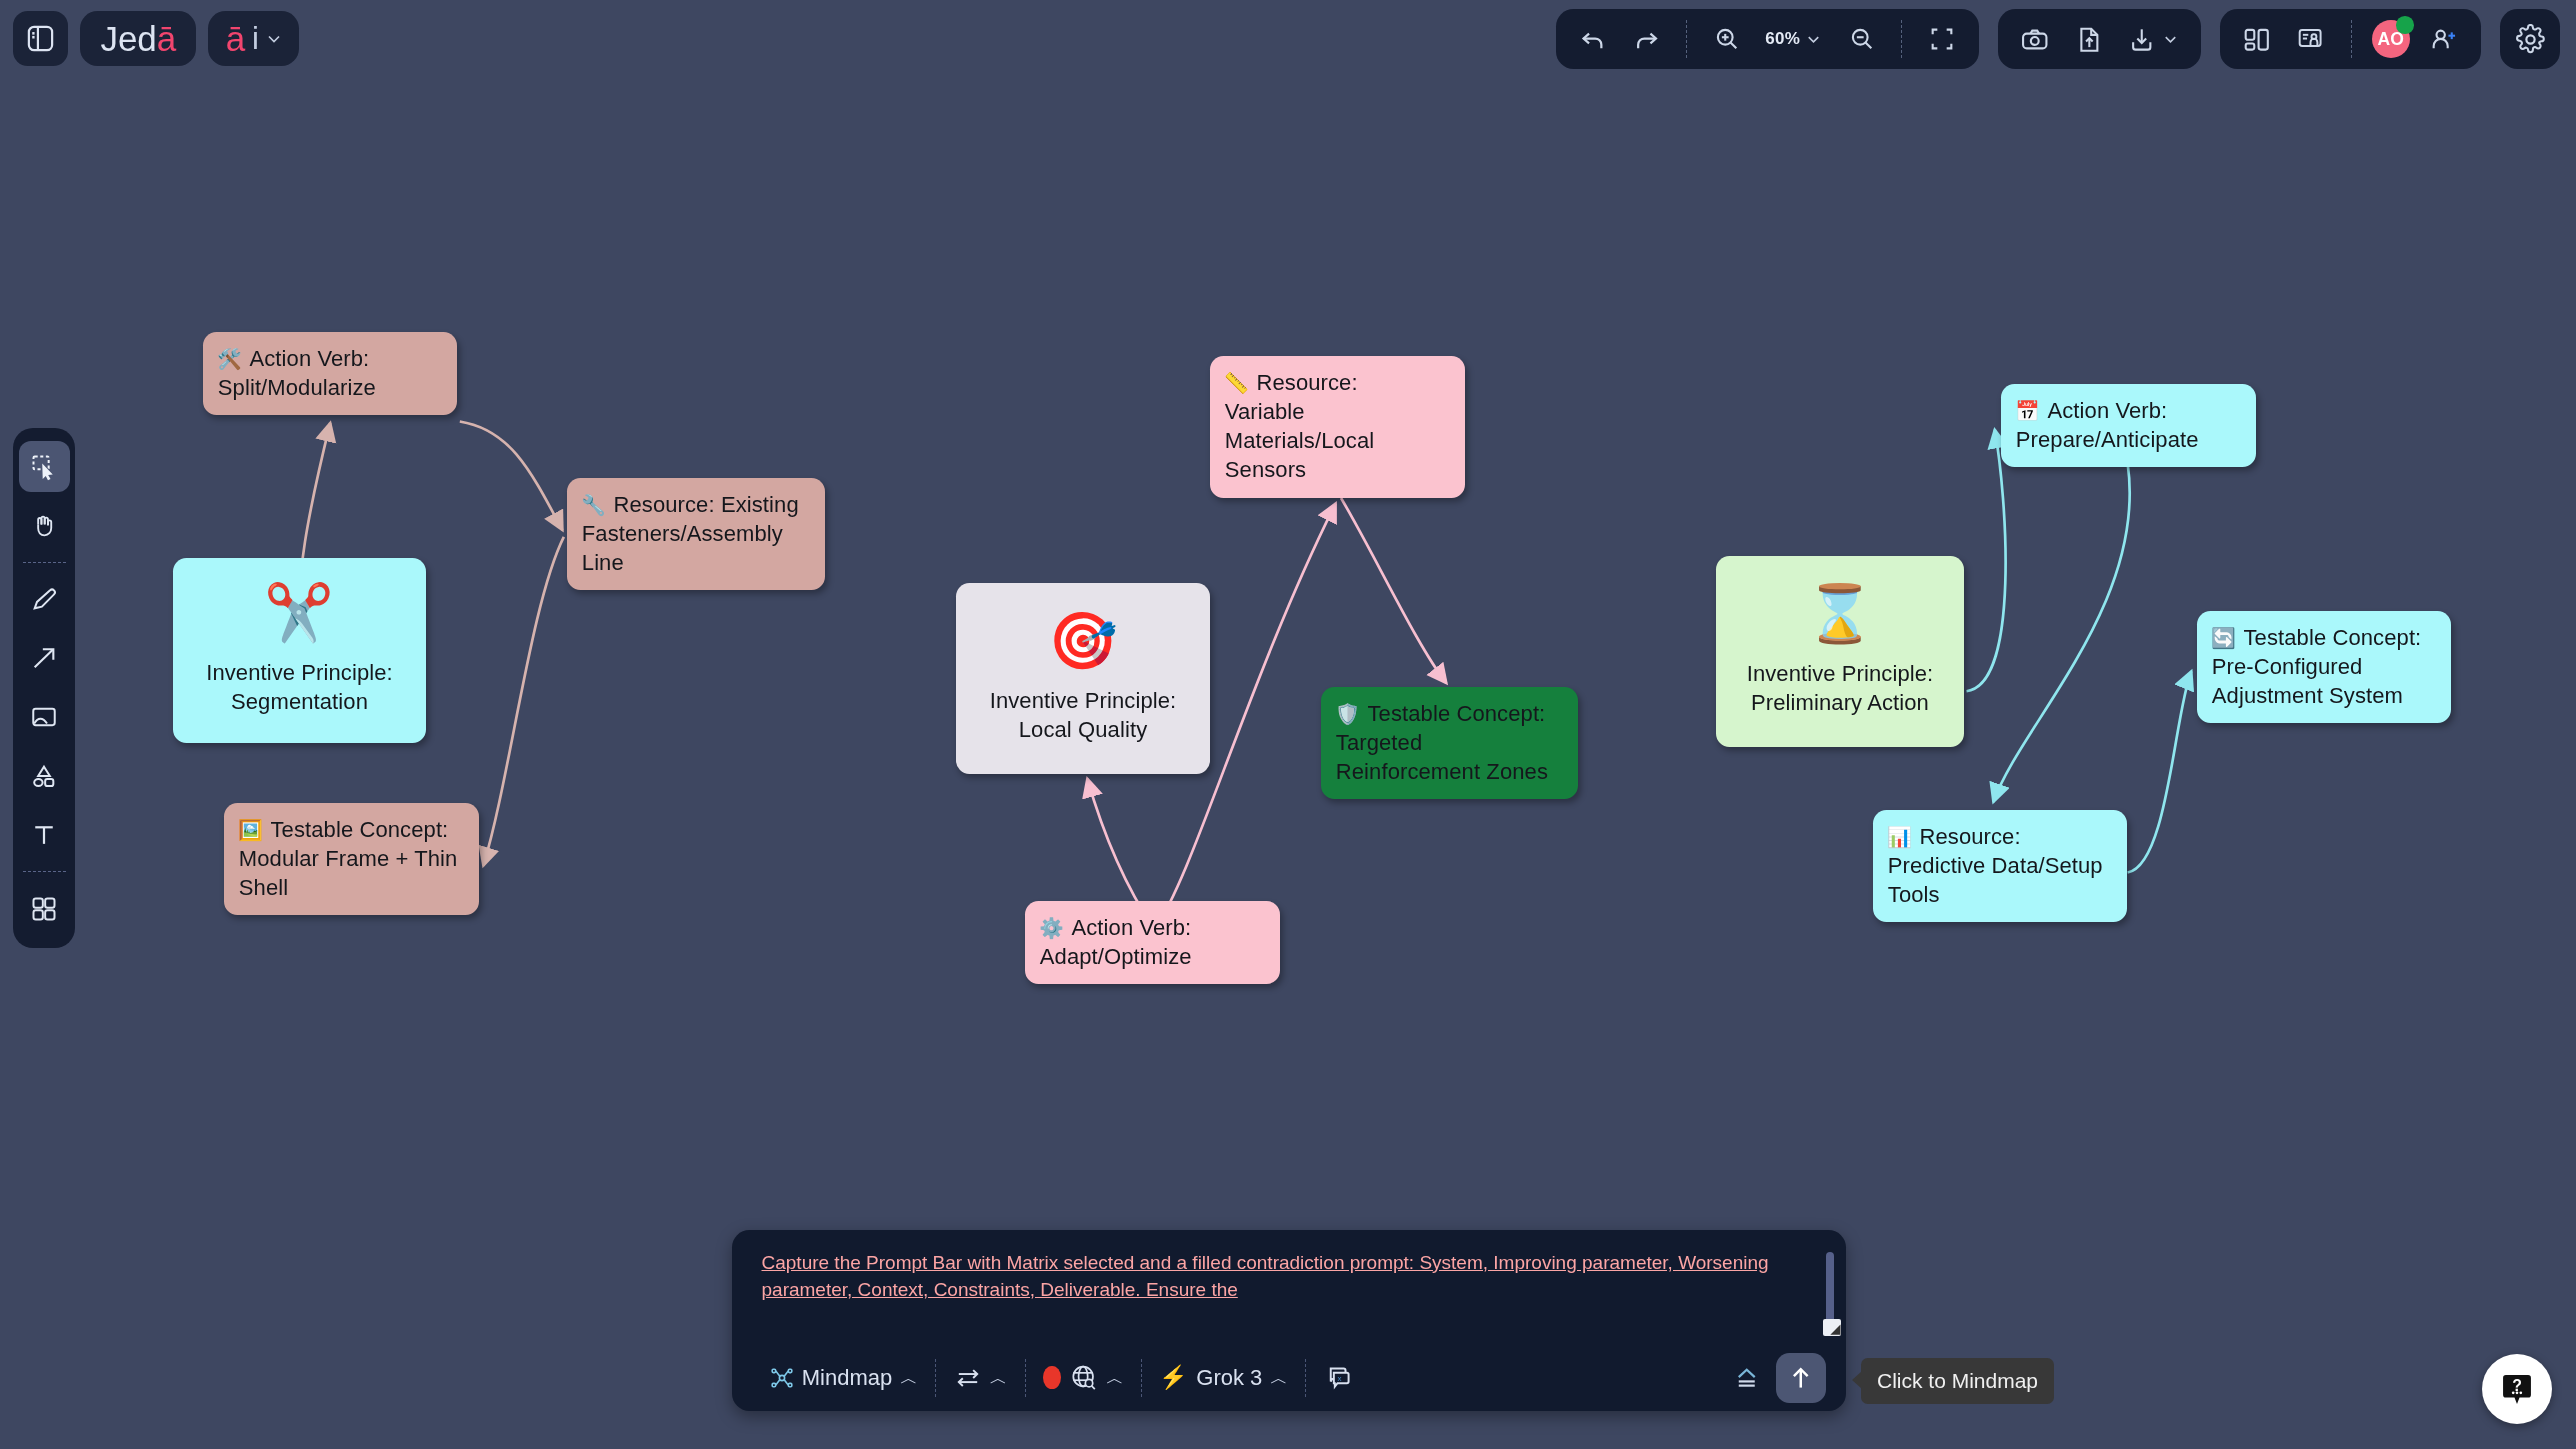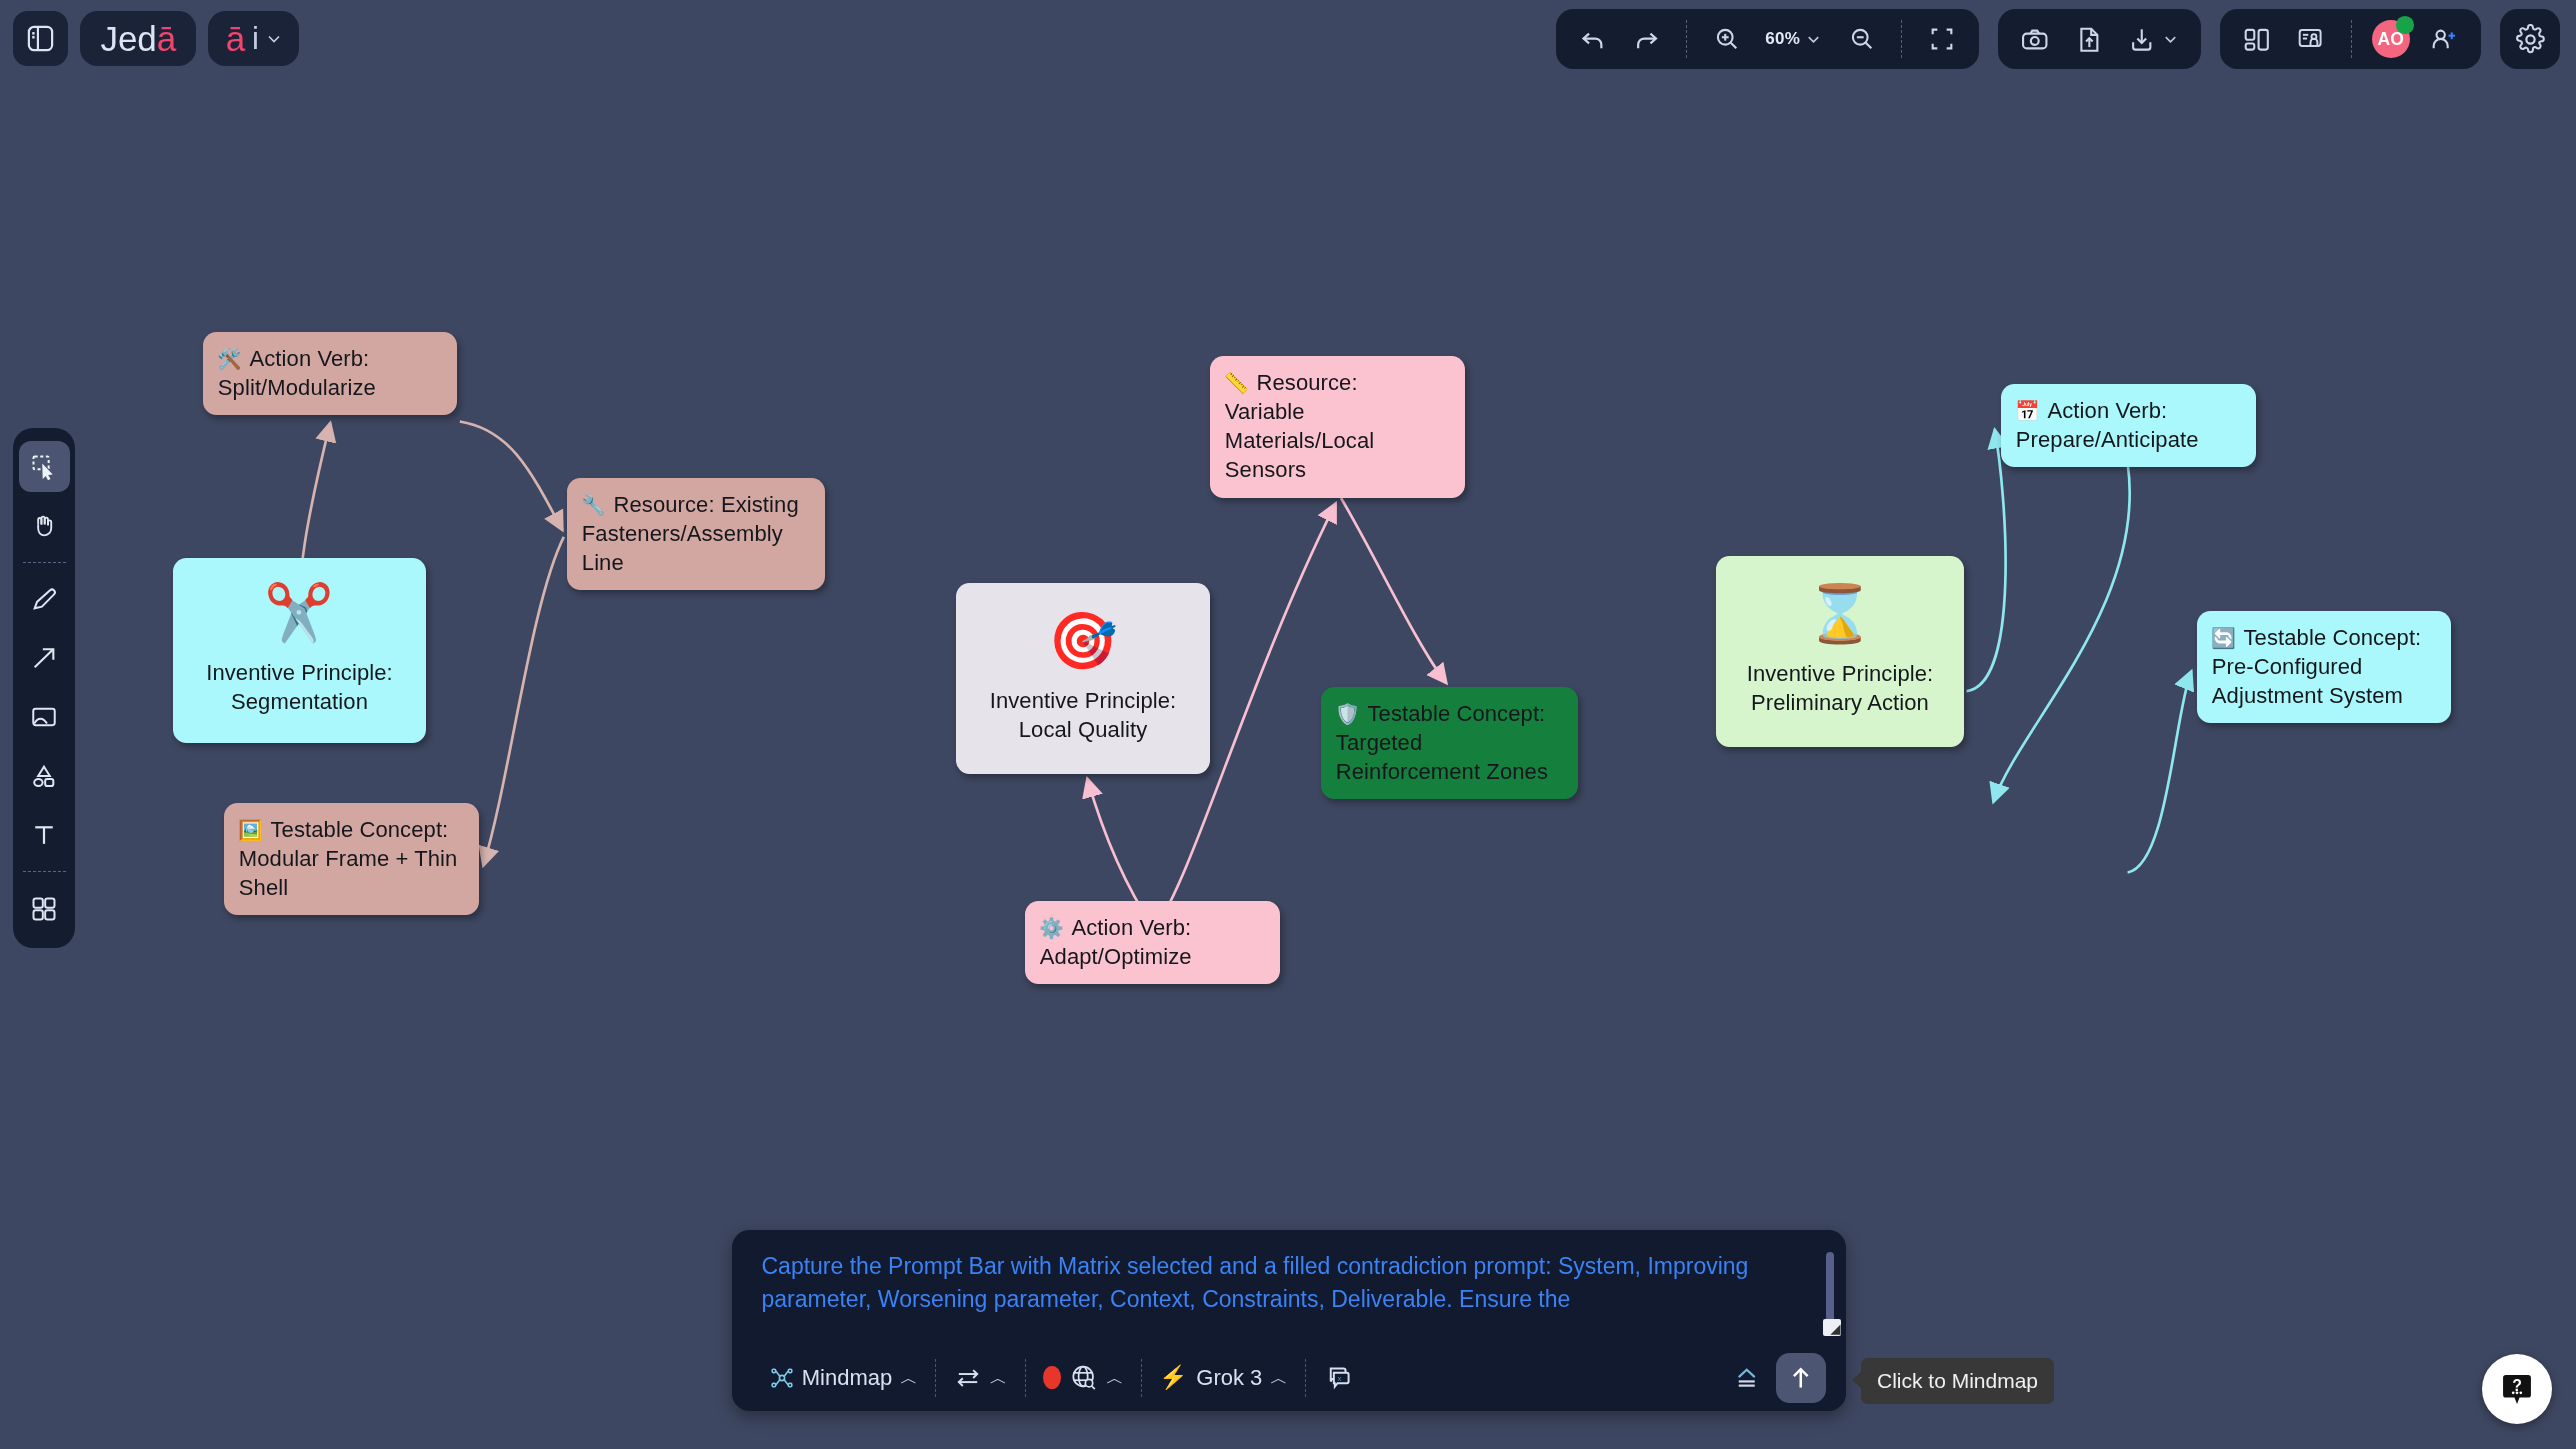--- a/index.html
+++ b/index.html
@@ -81,22 +81,22 @@
 
   .edges { position: absolute; left: 0; top: 0; width: 2576px; height: 1449px; pointer-events: none; }
 
   
   .promptbar {
     position: absolute; left: 732px; top: 1230px; width: 1114px; height: 181px;
     background: #111a2e; border-radius: 17.5px; box-shadow: 0 5.4px 16px rgba(0,0,0,.35);
     display: flex; flex-direction: column;
   }
   .prompt-text {
-    flex: 1; padding: 20px 36px 0 29.5px; color: #3b82f6; font-size: 23px;
-    line-height: 1.42; overflow: hidden;
+    flex: 1; padding: 20px 36px 0 29.5px; color: #fca5a5; font-size: 19px;
+    line-height: 1.42; overflow: hidden; text-decoration: underline;
   }
   .prompt-scroll {
     position: absolute; right: 12px; top: 21.5px; width: 8px; height: 81px;
     border-radius: 4px; background: #56608a;
   }
   .resize-grip {
     position: absolute; right: 5.4px; bottom: 75px; width: 17.5px; height: 17.5px;
     background: #eceff5; border-radius: 2px; color:#333; font-size:13.4px;
     display:flex; align-items:flex-end; justify-content:flex-end;
   }
@@ -412,20 +412,24 @@
     <div style="font-size:56px;line-height:1;margin-bottom:17.5px;">⌛</div>
     <div>Inventive Principle:</div>
     <div>Preliminary Action</div>
   </div>
 
   <div class="node" style="left:2197px;top:611px;width:254px;background:#aaf8fb;">
     <span class="ico">🔄</span><span>Testable Concept:</span><br>
     <span>Pre-Configured Adjustment System</span>
   </div>
 
+  <div class="node" style="left:1873px;top:810px;width:254px;background:#aaf8fb;">
+    <span class="ico">📊</span><span>Resource:</span><br>
+    <span>Predictive Data/Setup Tools</span>
+  </div>
 
   <div class="promptbar">
     <div class="prompt-text">Capture the Prompt Bar with Matrix selected and a filled contradiction prompt: System, Improving parameter, Worsening parameter, Context, Constraints, Deliverable. Ensure the</div>
     <div class="prompt-scroll"></div>
     <div class="resize-grip">◢</div>
 
     <div class="prompt-controls">
       <div class="pc">
         <svg width="24" height="24" viewBox="0 0 24 24" fill="none" stroke="#7ec8e8" stroke-width="1.6">
           <circle cx="12" cy="12" r="2.6"></circle>

